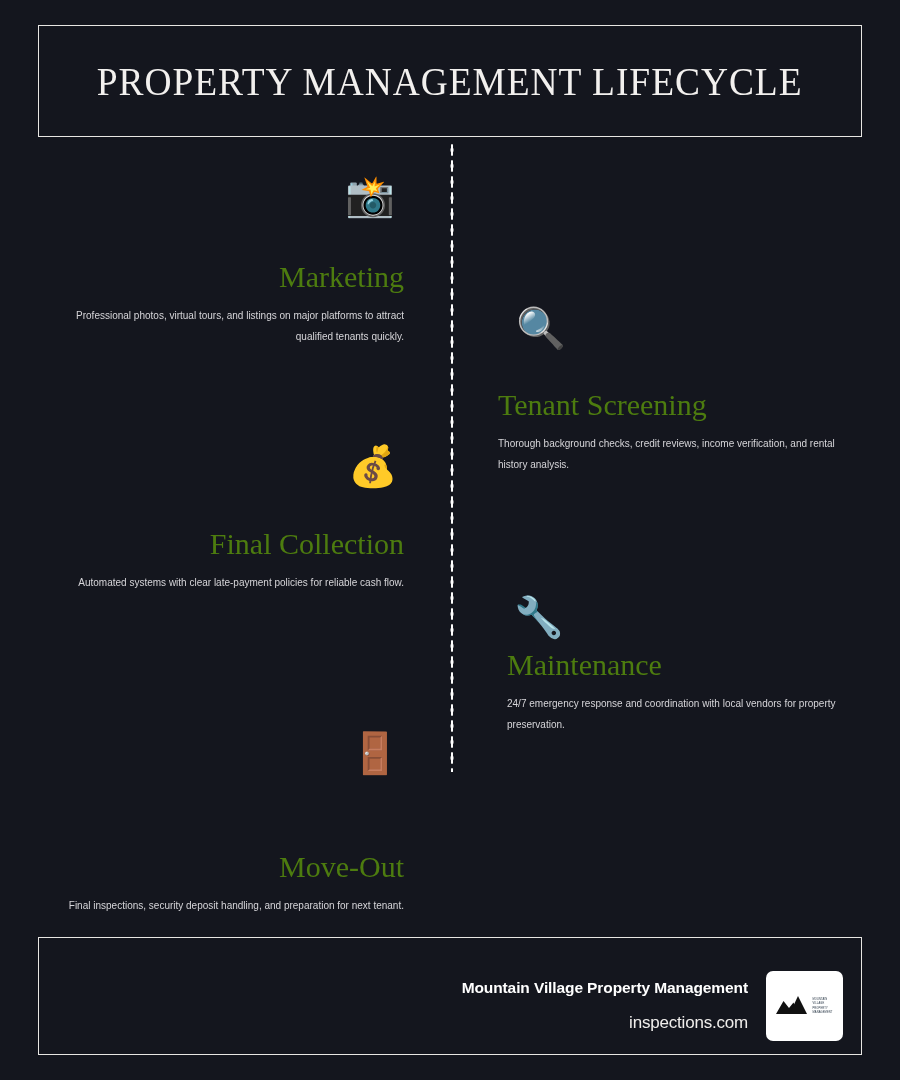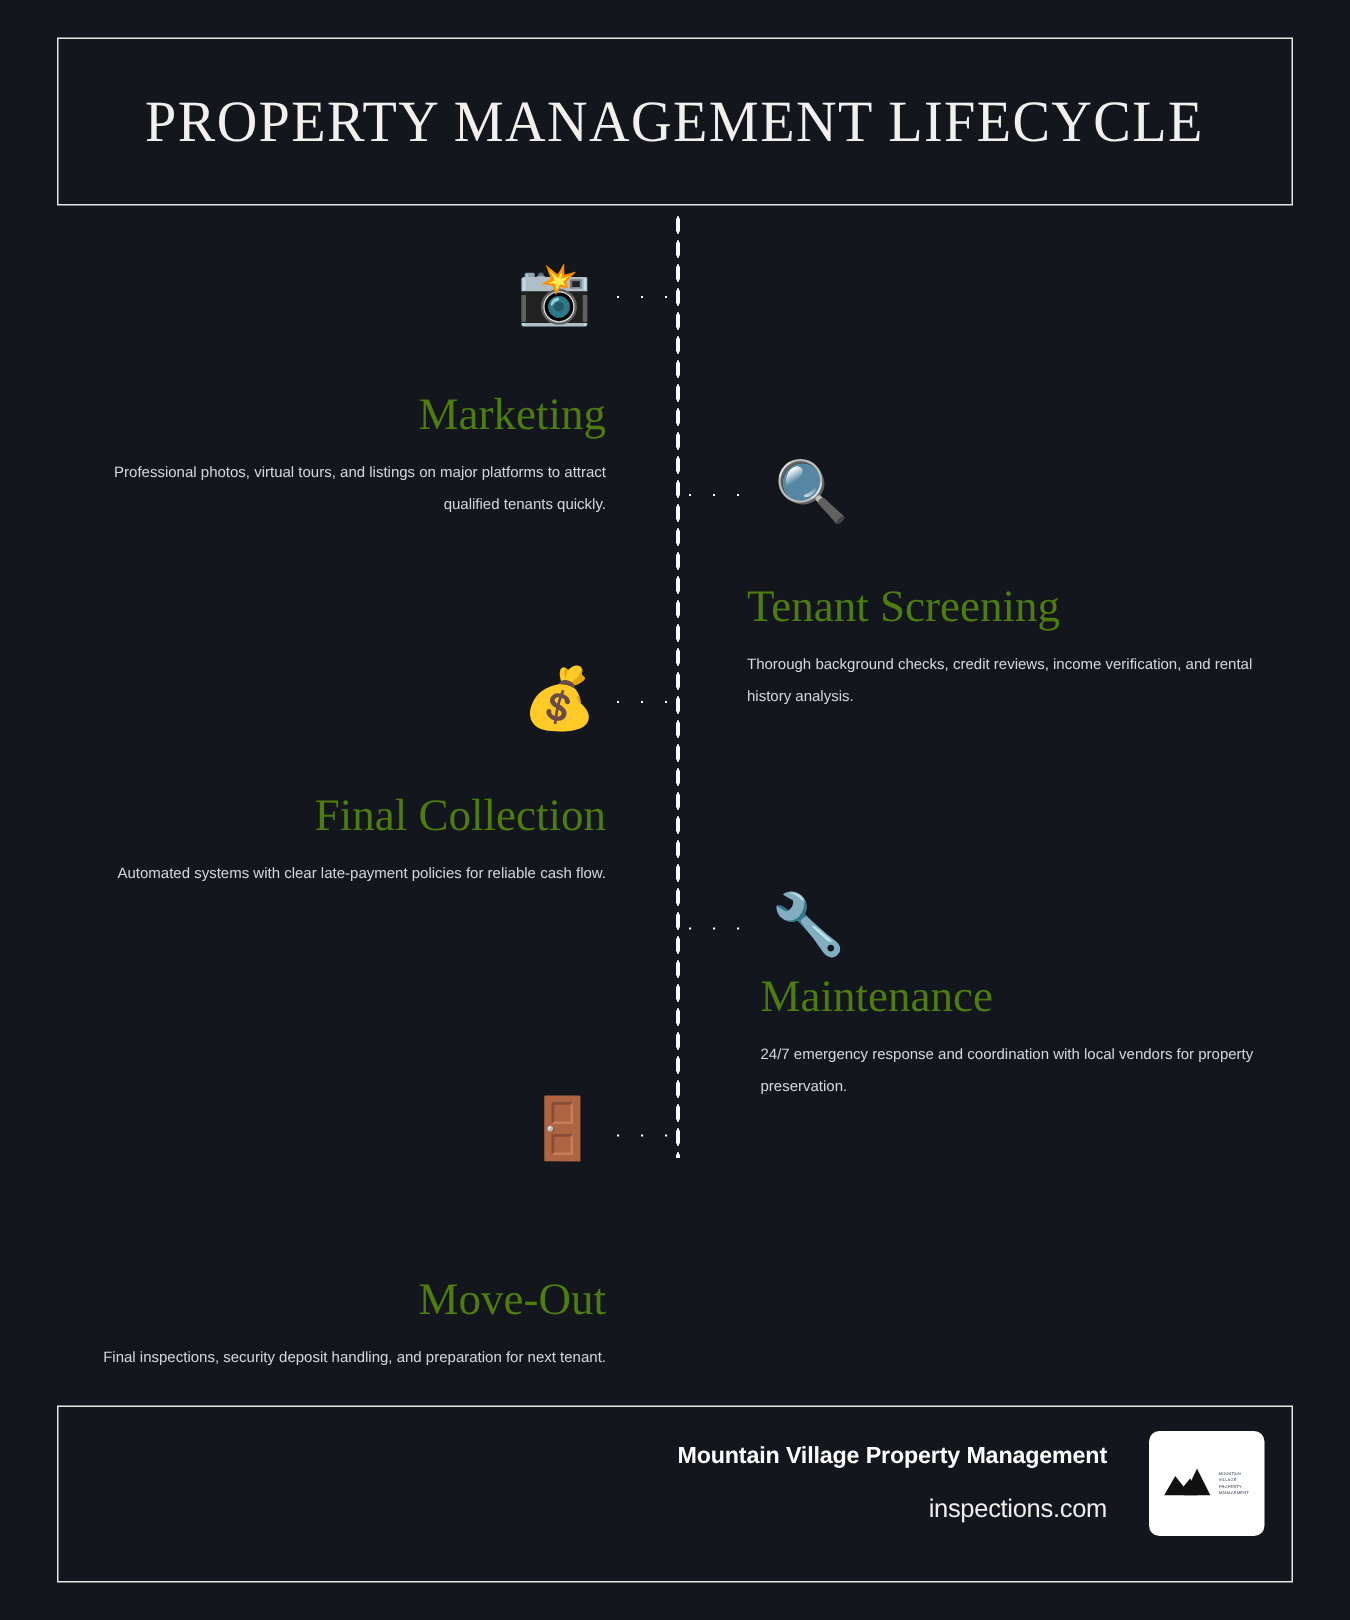--- a/index.html
+++ b/index.html
@@ -101,24 +101,24 @@
     left: 38px;
     top: 937px;
     width: 824px;
     height: 118px;
     border: 1.5px solid #e8e6e3;
     box-sizing: border-box;
   }
   .footer-inner {
     position: absolute;
     right: 18px;
-    top: 16px;
+    top: 33px;
     display: flex;
     align-items: center;
-    gap: 28px;
+    gap: 18px;
   }
   .footer-text {
     text-align: right;
   }
   .footer-company {
     font-family: "Liberation Sans", sans-serif;
     font-size: 15.5px;
     font-weight: bold;
     color: #ffffff;
     letter-spacing: -0.1px;

